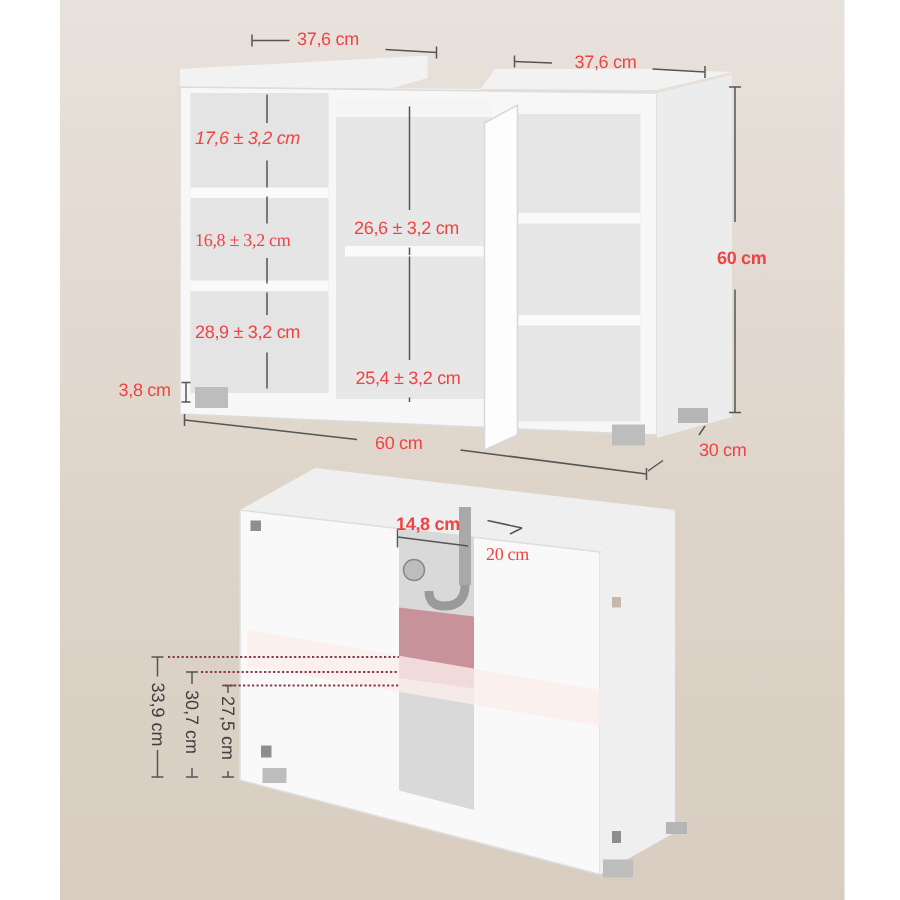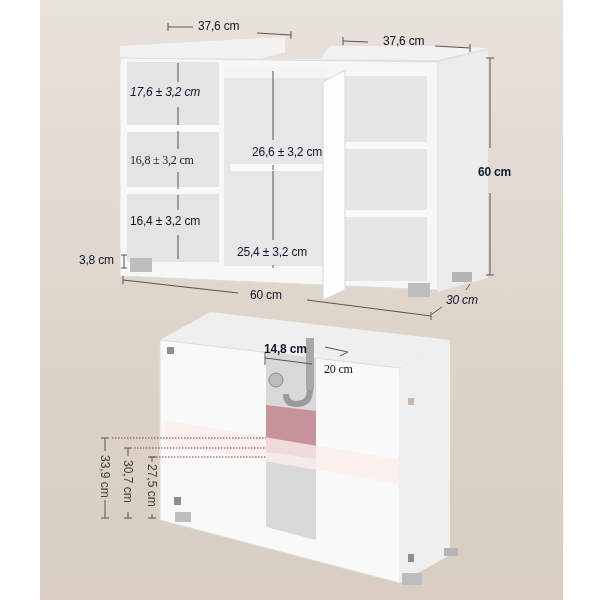--- a/index.html
+++ b/index.html
@@ -1,20 +1,20 @@
 <!DOCTYPE html>
 <html><head>
 <meta charset="utf-8">
 <style>
   html, body { margin:0; padding:0; }
   body { width:600px; height:600px; background:#ffffff; position:relative; overflow:hidden;
          font-family:"Liberation Sans", sans-serif; }
   .panel { position:absolute; left:40px; top:0; width:523px; height:600px;
            background:linear-gradient(180deg,#e8e2dc 0%,#ddd3c8 60%,#d8cdc0 100%); }
-  .lbl { position:absolute; font-size:12px; color:#0f172a; white-space:nowrap; letter-spacing:-0.2px; }
+  .lbl { position:absolute; font-size:12px; color:#ef4444; white-space:nowrap; letter-spacing:-0.2px; }
   .vtxt { position:absolute; font-size:12px; color:#3f3f3f; white-space:nowrap;
           transform:rotate(90deg); transform-origin:left top; }
   svg { position:absolute; left:0; top:0; }
 </style>
 </head>
 <body>
 
 <div class="panel"></div>
 
 <svg width="600" height="600">
@@ -129,27 +129,27 @@
       <line x1="148" y1="457" x2="156" y2="457"></line>
     <line x1="152" y1="514" x2="152" y2="518"></line>
       <line x1="148" y1="518" x2="156" y2="518"></line>
   </g>
 </svg>
 
 <div class="lbl" style="left:198px;top:19px;">37,6 cm</div>
 <div class="lbl" style="left:383px;top:34px;">37,6 cm</div>
 <div class="lbl" style="left:478px;top:165px;font-weight:bold;">60 cm</div>
 <div class="lbl" style="left:250px;top:288px;">60 cm</div>
-<div class="lbl" style="left:446px;top:293px;font-style:italic;">30 cm</div>
+<div class="lbl" style="left:466px;top:293px;">30 cm</div>
 <div class="lbl" style="left:79px;top:253px;">3,8 cm</div>
 
 <div class="lbl" style="left:130px;top:85px;font-style:italic;">17,6 ± 3,2 cm</div>
 <div class="lbl" style="left:130px;top:153px;font-family:Liberation Serif, serif;">16,8 ± 3,2 cm</div>
-<div class="lbl" style="left:130px;top:214px;">16,4 ± 3,2 cm</div>
-<div class="lbl" style="left:252px;top:145px;">26,6 ± 3,2 cm</div>
+<div class="lbl" style="left:130px;top:214px;">28,9 ± 3,2 cm</div>
+<div class="lbl" style="left:236px;top:145px;">26,6 ± 3,2 cm</div>
 <div class="lbl" style="left:237px;top:245px;">25,4 ± 3,2 cm</div>
 
 <div class="lbl" style="left:264px;top:342px;font-weight:bold;">14,8 cm</div>
 <div class="lbl" style="left:324px;top:362px;font-family:Liberation Serif, serif;">20 cm</div>
 
 <div class="vtxt" style="left:112px;top:455px;">33,9 cm</div>
 <div class="vtxt" style="left:135px;top:460px;">30,7 cm</div>
 <div class="vtxt" style="left:159px;top:464px;">27,5 cm</div>
 
 </body></html>

